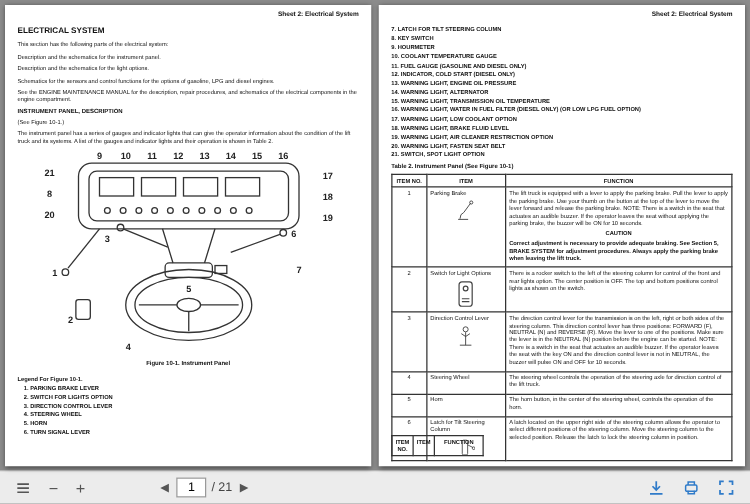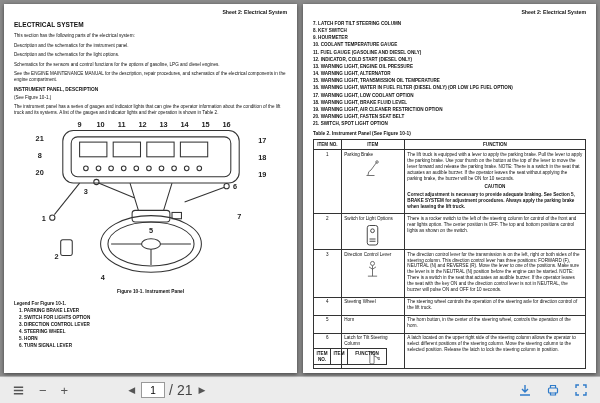--- a/index.html
+++ b/index.html
@@ -39,21 +39,21 @@
   
   .toolbar{height:26px;background:#ececec;border-top:1px solid #b5b5b5;display:flex;
     align-items:center;padding:0 8px;gap:6px;color:#444;}
   .tbtn{background:transparent;border:none;padding:2px 4px;cursor:pointer;color:#555;
     font-size:13px;line-height:1;display:flex;align-items:center;font-family:"Liberation Sans",sans-serif;}
   .tbtn svg{display:block;}
   .nav{display:flex;align-items:center;gap:4px;margin-left:48px;}
   .nav button{background:transparent;border:none;color:#555;font-size:9px;cursor:pointer;padding:2px;}
   .nav input{width:22px;height:14px;font-size:10px;text-align:center;border:1px solid #999;
     background:#fff;padding:0;font-family:"Liberation Sans",sans-serif;}
-  .nav .total{font-size:14px;color:#444;}
+  .nav .total{font-size:10px;color:#444;}
   .spacer{flex:1;}
   .blue{color:var(--accent,#2f7bc9);}
 </style>
 </head>
 <body>
 
 <div class="viewer">
   <div class="pages">
 
     <div class="page">

